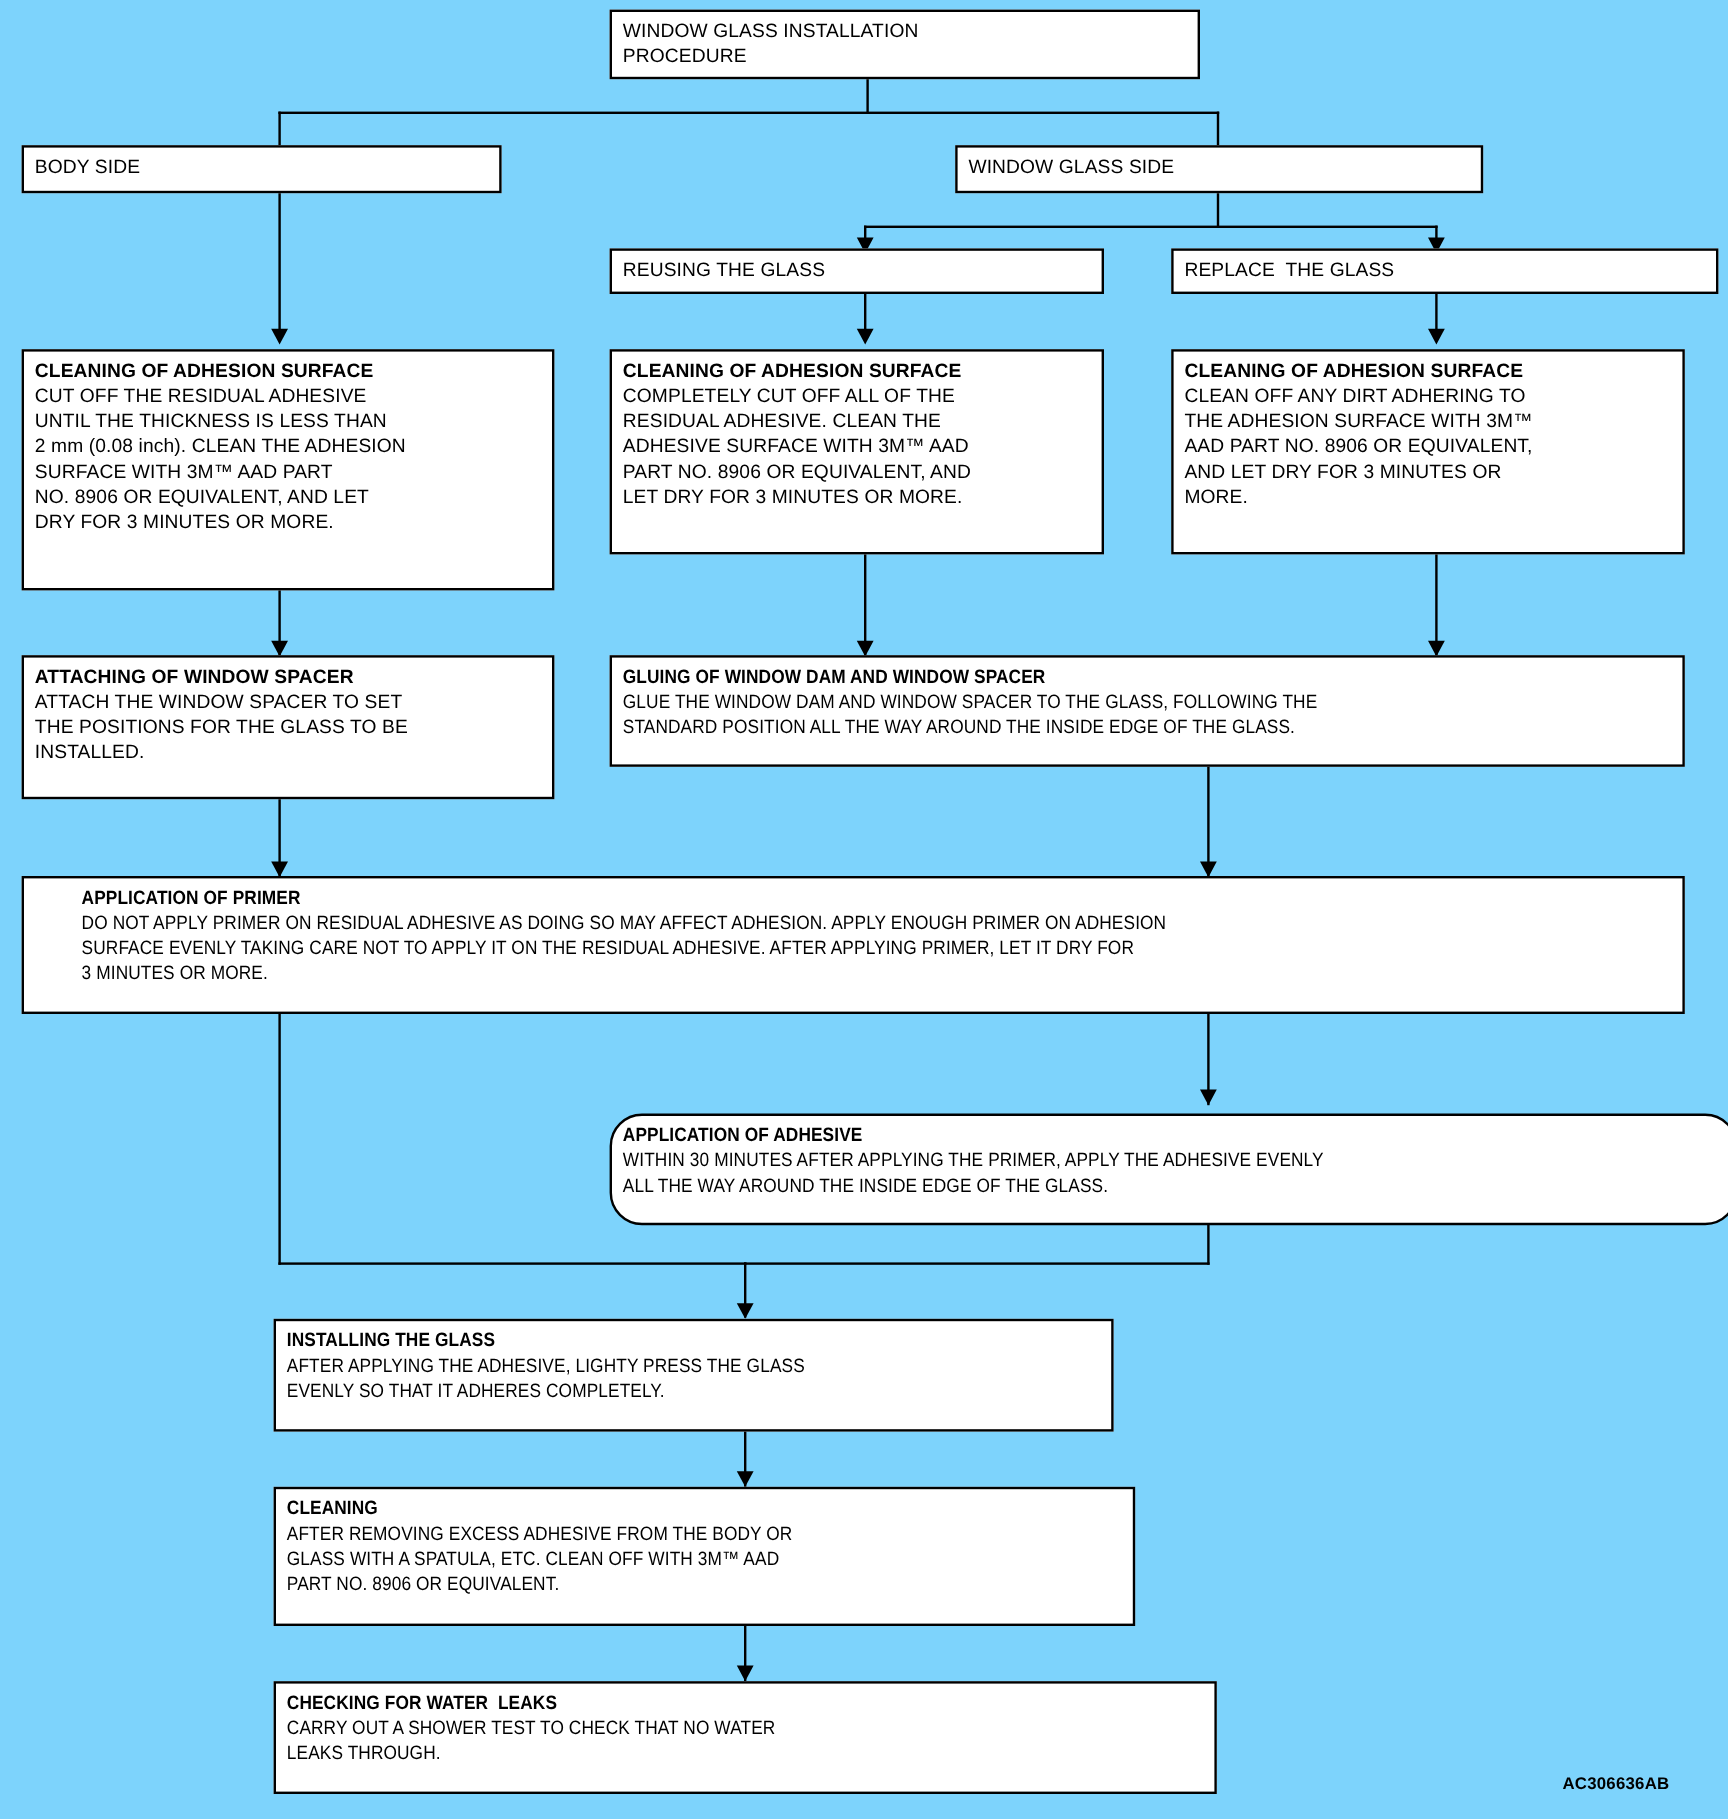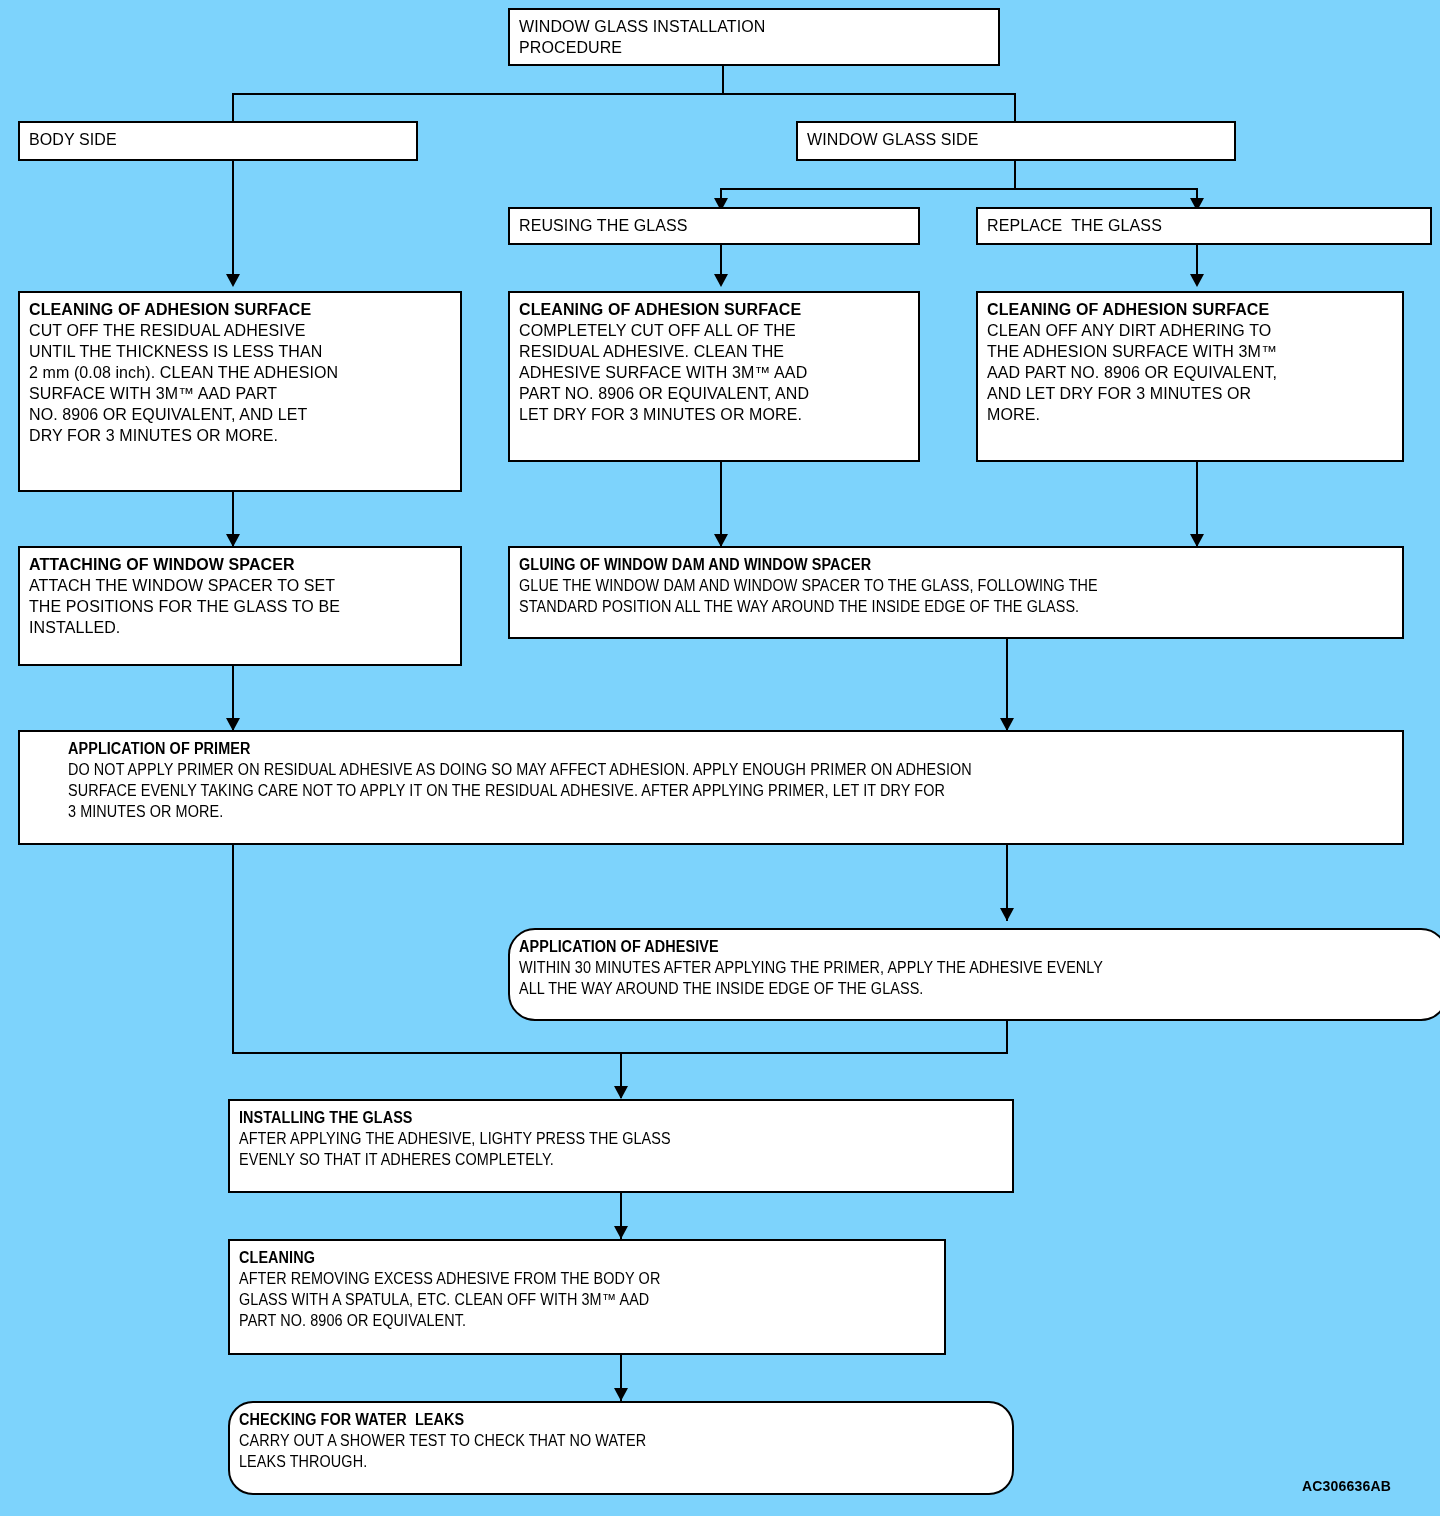--- a/index.html
+++ b/index.html
@@ -213,34 +213,34 @@
 SURFACE EVENLY TAKING CARE NOT TO APPLY IT ON THE RESIDUAL ADHESIVE. AFTER APPLYING PRIMER, LET IT DRY FOR
 3 MINUTES OR MORE.</div>
   </div>
 
   <div class="box cond" style="left:508px; top:928px; width:940px; height:93px;border-radius:27px;">
     <div class="ttl">APPLICATION OF ADHESIVE</div>
     <div class="bdy">WITHIN 30 MINUTES AFTER APPLYING THE PRIMER, APPLY THE ADHESIVE EVENLY
 ALL THE WAY AROUND THE INSIDE EDGE OF THE GLASS.</div>
   </div>
 
-  <div class="box cond" style="left:228px; top:1099px; width:786px; height:94px;">
+  <div class="box cond" style="left:228px; top:1099px; width:700px; height:94px;">
     <div class="ttl">INSTALLING THE GLASS</div>
     <div class="bdy">AFTER APPLYING THE ADHESIVE, LIGHTY  PRESS THE GLASS
 EVENLY SO THAT IT ADHERES COMPLETELY.</div>
   </div>
 
   <div class="box cond" style="left:228px; top:1239px; width:718px; height:116px;">
     <div class="ttl">CLEANING</div>
     <div class="bdy">AFTER REMOVING EXCESS ADHESIVE FROM THE BODY OR
 GLASS WITH A SPATULA, ETC. CLEAN OFF  WITH 3M™ AAD
 PART NO. 8906 OR EQUIVALENT.</div>
   </div>
 
-  <div class="box cond" style="left:228px; top:1401px; width:786px; height:94px;border-radius:25px;">
+  <div class="box cond" style="left:228px; top:1401px; width:786px; height:94px;">
     <div class="ttl">CHECKING FOR WATER  LEAKS</div>
     <div class="bdy">CARRY OUT A SHOWER TEST TO CHECK THAT NO WATER
 LEAKS THROUGH.</div>
   </div>
 
   <div id="doccode" style="left:1302px; top:1478px;">AC306636AB</div>
 
 </div>
 
 </body></html>

